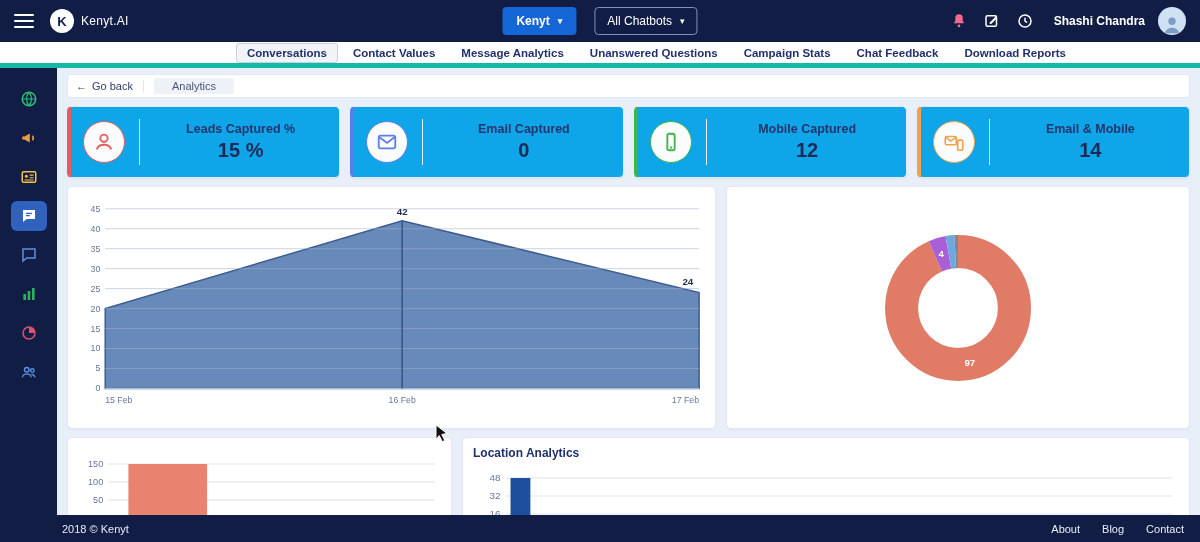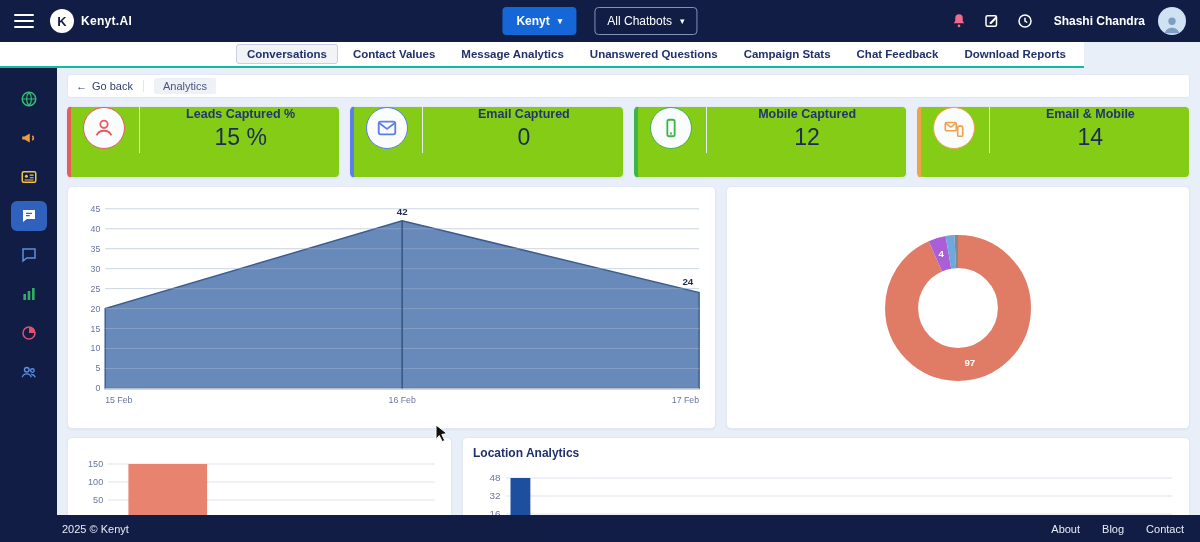--- a/index.html
+++ b/index.html
@@ -3,49 +3,49 @@
 <meta charset="utf-8">
 <style>
 *{box-sizing:border-box;margin:0;padding:0}
 html,body{width:1200px;height:542px}
 body{position:relative;font-family:"Liberation Sans",sans-serif;background:#e9eff9;overflow:hidden}
 .topbar{position:absolute;top:0;left:0;width:1200px;height:42px;background:#111d45;display:flex;align-items:center;padding:0 14px;color:#fff;z-index:6}
 .burger{width:20px;display:flex;flex-direction:column;gap:4px;margin-right:16px;cursor:pointer}
 .burger span{height:2px;background:#fff;border-radius:1px}
 .brand{display:flex;align-items:center;gap:7px}
 .logo{width:24px;height:24px;border-radius:50%;background:#fff;color:#14204a;font-weight:bold;font-size:13px;display:flex;align-items:center;justify-content:center}
-.brand-name{font-size:12px;font-weight:bold;letter-spacing:.3px}
+.brand-name{font-size:12px;font-weight:normal;letter-spacing:.3px}
 .topbar-center{position:absolute;left:50%;transform:translateX(-50%);display:flex;gap:18px;align-items:flex-end}
 .bot-btn{background:#1566d6;color:#fff;font-size:12px;font-weight:bold;padding:7px 14px;border:none;border-radius:4px;display:flex;gap:8px;align-items:center;cursor:pointer;font-family:inherit}
 .chatbot-select{background:transparent;border:1px solid #7f93bd;color:#fff;font-size:12px;padding:6px 12px;border-radius:4px;display:flex;gap:8px;align-items:center;cursor:pointer}
 .caret{font-size:9px;line-height:1}
 .topbar-right{margin-left:auto;display:flex;align-items:center;gap:13px}
 .tb-icon{width:20px;height:20px;display:flex;align-items:center;justify-content:center;cursor:pointer}
 .user-name{font-size:12px;font-weight:bold;margin-left:6px}
 .avatar{width:28px;height:28px;border-radius:50%;background:#cfe2f4;display:flex;align-items:flex-end;justify-content:center;overflow:hidden;cursor:pointer}
-.tabsbar{position:absolute;top:42px;left:0;width:1084px;height:26px;background:#fff;border-bottom:2px solid #14b8a6;display:flex;align-items:center;padding-left:236px;gap:4px;z-index:5}
+.tabsbar{position:absolute;top:42px;left:0;width:1200px;height:26px;background:#fff;border-bottom:5px solid #14b8a6;display:flex;align-items:center;padding-left:236px;gap:4px;z-index:5}
 .tab{font-size:11.5px;font-weight:bold;color:#22306b;padding:3px 10px;cursor:pointer;white-space:nowrap;border:1px solid transparent}
 .tab.active{background:#f1f3f7;border:1px solid #c8d1de;border-radius:3px}
 .sidebar{position:absolute;top:68px;left:0;bottom:27px;width:57px;background:#111d45;display:flex;flex-direction:column;align-items:center;padding-top:16px;gap:9px;z-index:4}
 .side-item{width:36px;height:30px;display:flex;align-items:center;justify-content:center;cursor:pointer;border-radius:6px}
 .side-item.active{background:#3061bd}
 .footer{position:absolute;left:0;bottom:0;width:1200px;height:27px;background:#111d45;color:#e8ecf5;display:flex;align-items:center;justify-content:space-between;padding:0 16px 0 62px;font-size:11px;z-index:6}
 .footer-links{display:flex;gap:22px}
 .footer-links span{cursor:pointer}
 .main{position:absolute;top:68px;left:57px;right:0;bottom:27px;padding:6px 10px;overflow:hidden}
 .breadcrumb{height:24px;background:#fff;border:1px solid #e2e8f1;border-radius:3px;display:flex;align-items:center;padding:0 8px;gap:10px;margin-bottom:8px}
 .goback{font-size:11px;color:#33406b;display:flex;gap:5px;align-items:center;cursor:pointer;padding-right:10px;border-right:1px solid #e2e8f1}
-.crumb{font-size:11px;color:#4a5680;background:#eef1f6;padding:2px 9px;border-radius:2px}
+.crumb{font-size:11px;color:#4a5680;background:#eef1f6;padding:2px 18px;border-radius:2px}
 .stats-row{display:grid;grid-template-columns:repeat(4,1fr);gap:10px;margin-bottom:8px}
-.stat-card{background:#84cc16;border:1px solid #e3e9f2;border-left:4px solid var(--accent,#ccc);border-radius:5px;height:72px;display:flex;padding:0 12px;box-shadow:0 1px 2px rgba(20,40,90,.05)}
+.stat-card{background:#0ea5e9;border:1px solid #e3e9f2;border-left:4px solid var(--accent,#ccc);border-radius:5px;height:72px;display:flex;align-items:center;padding:0 12px;box-shadow:0 1px 2px rgba(20,40,90,.05)}
 .stat-icon{width:42px;height:42px;border-radius:50%;border:1px solid var(--accent);color:var(--accent);display:flex;align-items:center;justify-content:center;background:#fbfcfe;flex:0 0 auto}
 .stat-div{width:1px;height:46px;background:#e6ebf3;margin:0 14px}
 .stat-body{flex:1;display:flex;flex-direction:column;align-items:center;gap:3px}
 .stat-label{font-size:12.5px;font-weight:bold;color:#25356d;text-align:center}
-.stat-value{font-size:23px;font-weight:normal;color:#1c2a55}
+.stat-value{font-size:20px;font-weight:bold;color:#1c2a55}
 .charts-row{display:flex;gap:10px;margin-bottom:8px;height:243px}
 .panel{background:#fff;border:1px solid #e3e9f2;border-radius:5px;box-shadow:0 1px 2px rgba(20,40,90,.05)}
 .area-panel{flex:1.44;padding:6px 8px}
 .chart-host{width:100%;height:100%}
 .chart-host svg{width:100%;height:100%;display:block}
 .channel-panel{flex:1;padding:8px 12px;display:flex;flex-direction:column}
 .panel-title{font-size:12px;font-weight:bold;color:#22306b}
 .donut-wrap{flex:1;display:flex;align-items:center;justify-content:center}
 .legend{display:flex;justify-content:center;gap:14px;font-size:10.5px;color:#32406e;padding-bottom:2px}
 .legend-item{display:flex;align-items:center;gap:5px}
@@ -329,19 +329,19 @@
 
   <div class="cursor">
     <svg width="14" height="18" viewBox="0 0 14 18">
         <path d="M1 1l11 8.5-5.2 1 3 6-2.6 1.1-3-6L1 15.5V1z" fill="#111" stroke="#fff" stroke-width="1"></path>
       </svg>
   </div>
 
 </div>
 
 <div class="footer">
-  <span>2025 © Kenyt</span>
+  <span>2018 © Kenyt</span>
   <span class="footer-links">
     <span>About</span>
     <span>Blog</span>
     <span>Contact</span>
   </span>
 </div>
 
 </body></html>

